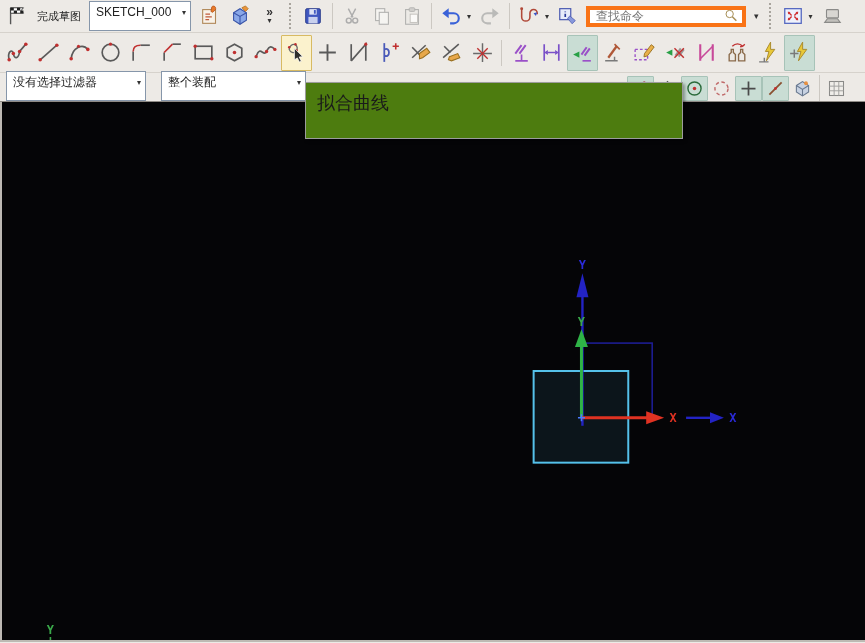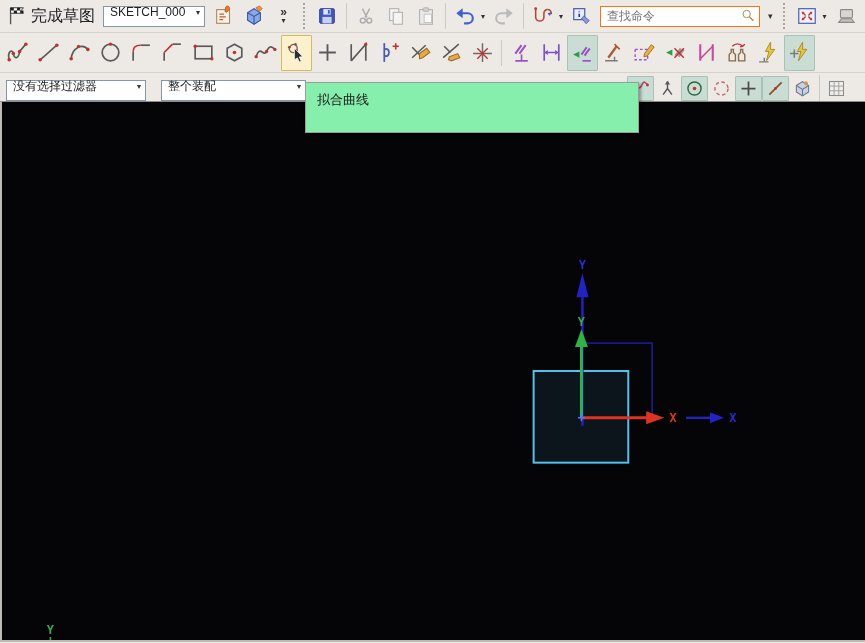--- a/index.html
+++ b/index.html
@@ -11,44 +11,44 @@
 .row1{height:33px;display:flex;align-items:center;background:#edeae6;padding:0 3px;gap:2px;border-bottom:1px solid #d6d2cc}
 .row2{height:40px;display:flex;align-items:center;background:#edeae6;padding:0 2px;border-bottom:1px solid #d6d2cc}
 .row3{height:29px;display:flex;align-items:flex-end;background:#edeae6;padding:0 3px;border-bottom:1px solid #8f8b86}
 .tbtn{height:27px;min-width:27px;border:1px solid transparent;background:transparent;display:inline-flex;align-items:center;justify-content:center;padding:0 2px;gap:1px;cursor:default}
 .sbtn{width:31px;height:36px;border:1px solid transparent;background:transparent;display:inline-flex;align-items:center;justify-content:center;cursor:default}
 .nbtn{width:27px;height:25px;border:1px solid transparent;background:transparent;display:inline-flex;align-items:center;justify-content:center;cursor:default}
 .ticon{display:inline-flex}
 .ticon svg{width:22px;height:22px;display:block}
 .sbtn .ticon svg{width:25px;height:25px}
 .nbtn .ticon svg{width:21px;height:21px}
-.tlabel{font-size:16px;color:#222;white-space:nowrap;margin-left:2px}
+.tlabel{font-size:11px;color:#222;white-space:nowrap;margin-left:8px}
 .vsep{width:1px;height:26px;background:#ccc8c2;margin:0 3px;flex:0 0 auto}
 .grip{width:4px;height:26px;margin:0 4px;border-left:2px dotted #a8a49d;flex:0 0 auto}
-.dd{height:21px;background:#fff;border:1px solid #8696aa;display:inline-flex;align-items:center;justify-content:space-between;padding:0 4px 8px 6px;font-size:12px;margin:0 3px;flex:0 0 auto}
+.dd{height:30px;background:#fff;border:1px solid #8696aa;display:inline-flex;align-items:center;justify-content:space-between;padding:0 4px 8px 6px;font-size:12px;margin:0 3px;flex:0 0 auto}
 .ddval{white-space:nowrap;overflow:hidden}
 .ddarr{font-size:8px;color:#333;margin-left:4px}
 .soloarr{font-size:9px;color:#333;margin:0 4px}
 .chev{flex-direction:column;font-size:12px;line-height:8px;color:#333;font-weight:bold}
 .chevdn{font-size:8px;font-weight:normal}
-.searchbox{width:160px;height:21px;background:#fff;border:1px solid #f97316;display:inline-flex;align-items:center;padding:0 3px 0 6px;margin:0 2px;flex:0 0 auto}
+.searchbox{width:160px;height:21px;background:#fff;border:4px solid #f97316;display:inline-flex;align-items:center;padding:0 3px 0 6px;margin:0 2px;flex:0 0 auto}
 .searchbox input{border:none;outline:none;flex:1;min-width:0;font-size:12px;font-family:"Liberation Sans",sans-serif;color:#333;background:transparent}
 .searchbox .ticon svg{width:16px;height:16px}
 .hl-yellow{background:#fbf2cd;border:1px solid #d8ba62;border-radius:1px}
 .hl-teal{background:#c9ddd4;border:1px solid #a7c3b8;border-radius:1px}
 .dis{opacity:.95}
 .snapgroup{margin-left:auto;display:flex;align-items:center;margin-right:12px}
 
 
 .viewport{position:relative;width:865px;height:540px;background:#050507;border-left:2px solid #bdb9b3;border-bottom:2px solid #bdb9b3}
 .scene{position:absolute;left:0;top:0;width:100%;height:100%}
 .axis-label{font-family:"DejaVu Sans Mono",monospace;font-size:12px;font-weight:bold}
 
 
-.tooltip{position:absolute;left:305px;top:82px;width:334px;background:#86efac;border:1px solid #9c9c9c;padding:8px 11px 10px;z-index:40;font-size:13px;color:#1a1a1a;box-shadow:2px 2px 3px rgba(0,0,0,.35)}
+.tooltip{position:absolute;left:305px;top:82px;width:378px;background:#4d7c0f;border:1px solid #9c9c9c;padding:8px 11px 10px;z-index:40;font-size:18px;color:#1a1a1a;box-shadow:2px 2px 3px rgba(0,0,0,.35)}
 .tooltip-title{margin-bottom:13px}
 .tooltip-body{line-height:1.55}
 </style>
 </head>
 <body>
 
 <div class="app">
 
   <div class="row1">
       <button class="tbtn">

